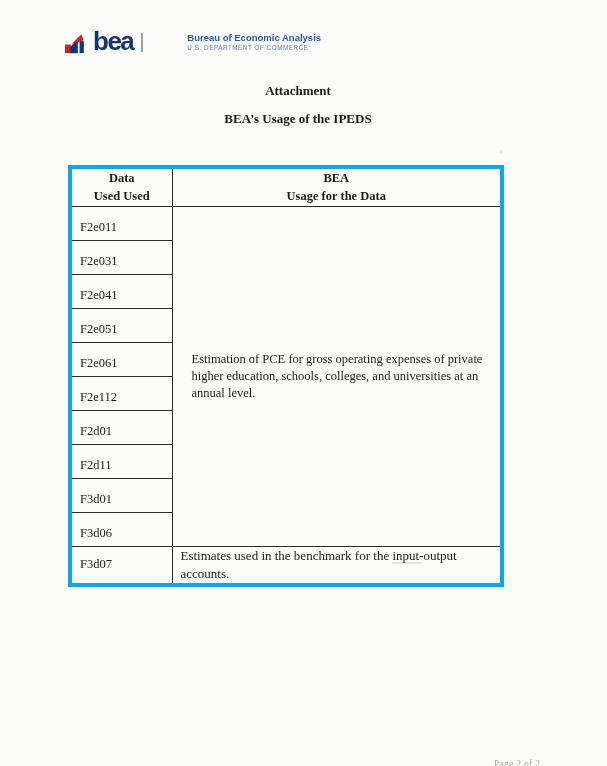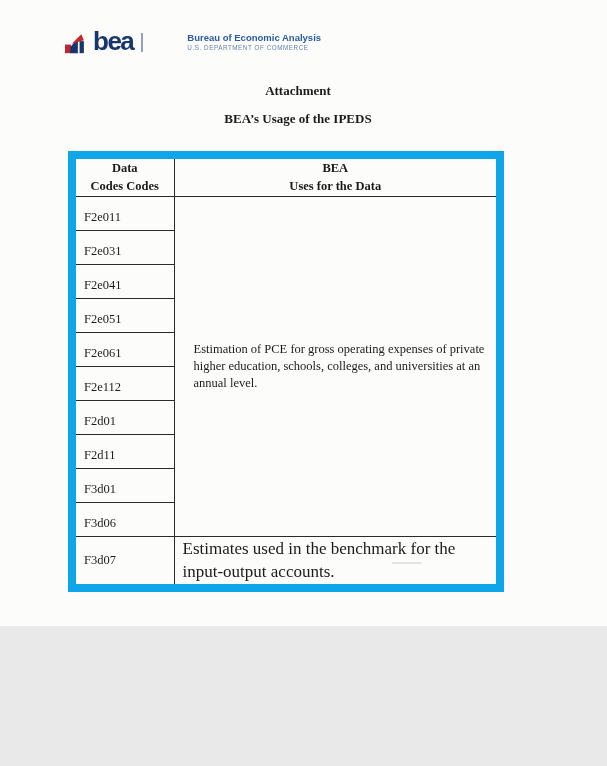--- a/index.html
+++ b/index.html
@@ -1,21 +1,21 @@
 <!DOCTYPE html>
 <html><head>
 <meta charset="utf-8">
 <style>
   * { margin: 0; padding: 0; box-sizing: border-box; }
   html, body { background: #e9e9e9; }
   body { font-family: "Liberation Serif", serif; }
   .page {
     position: relative;
     width: 607px;
-    height: 626px;
+    height: 766px;
     background: #fcfcfa;
     margin: 0 auto;
     overflow: hidden;
     color: #1b1b1b;
   }
 
   
   .logo {
     position: absolute;
     left: 64px;
@@ -63,25 +63,25 @@
     font-weight: 700;
     font-size: 13px;
   }
   .title-attachment { top: 83px; }
   .title-subject { top: 111px; }
 
   
   table.doc-table {
     position: absolute;
     left: 68px;
-    top: 151px;
+    top: 165px;
     width: 436px;
     border-collapse: collapse;
     table-layout: fixed;
-    border: 8px solid #0ea5e9;
+    border: 4px solid #0ea5e9;
   }
   .doc-table col.c1 { width: 102px; }
   .doc-table th, .doc-table td {
     border: 1.2px solid #2a2a2a;
     font-size: 12.5px;
   }
   .doc-table th {
     height: 36px;
     font-weight: 700;
     text-align: center;
@@ -102,21 +102,21 @@
     line-height: 1.38;
   }
   .doc-table td.last-code {
     height: 32px;
     vertical-align: middle;
     padding: 0 0 0 8px;
   }
   .doc-table td.last-use {
     vertical-align: middle;
     padding: 0 4px 0 8px;
-    font-size: 17px;
+    font-size: 13px;
   }
 
   
   .page-footer {
     position: absolute;
     left: 494px;
     top: 719px;
     font-size: 9.5px;
     color: #a6a6a0;
     letter-spacing: 0.3px;
@@ -157,25 +157,25 @@
 
   <table class="doc-table">
     <colgroup>
         <col class="c1">
         <col>
       </colgroup>
     <tbody>
       <tr>
         <th>
           <div>Data</div>
-          <div>Codes Codes</div>
+          <div>Used Used</div>
         </th>
         <th>
           <div>BEA</div>
-          <div>Uses for the Data</div>
+          <div>Usage for the Data</div>
         </th>
       </tr>
       <tr>
         <td class="code-cell">F2e011</td>
         <td class="use-cell" rowspan="10">Estimation of PCE for gross operating expenses of private higher education, schools, colleges, and universities at an annual level.</td>
       </tr>
       <tr>
         <td class="code-cell">F2e031</td>
       </tr>
       <tr>

